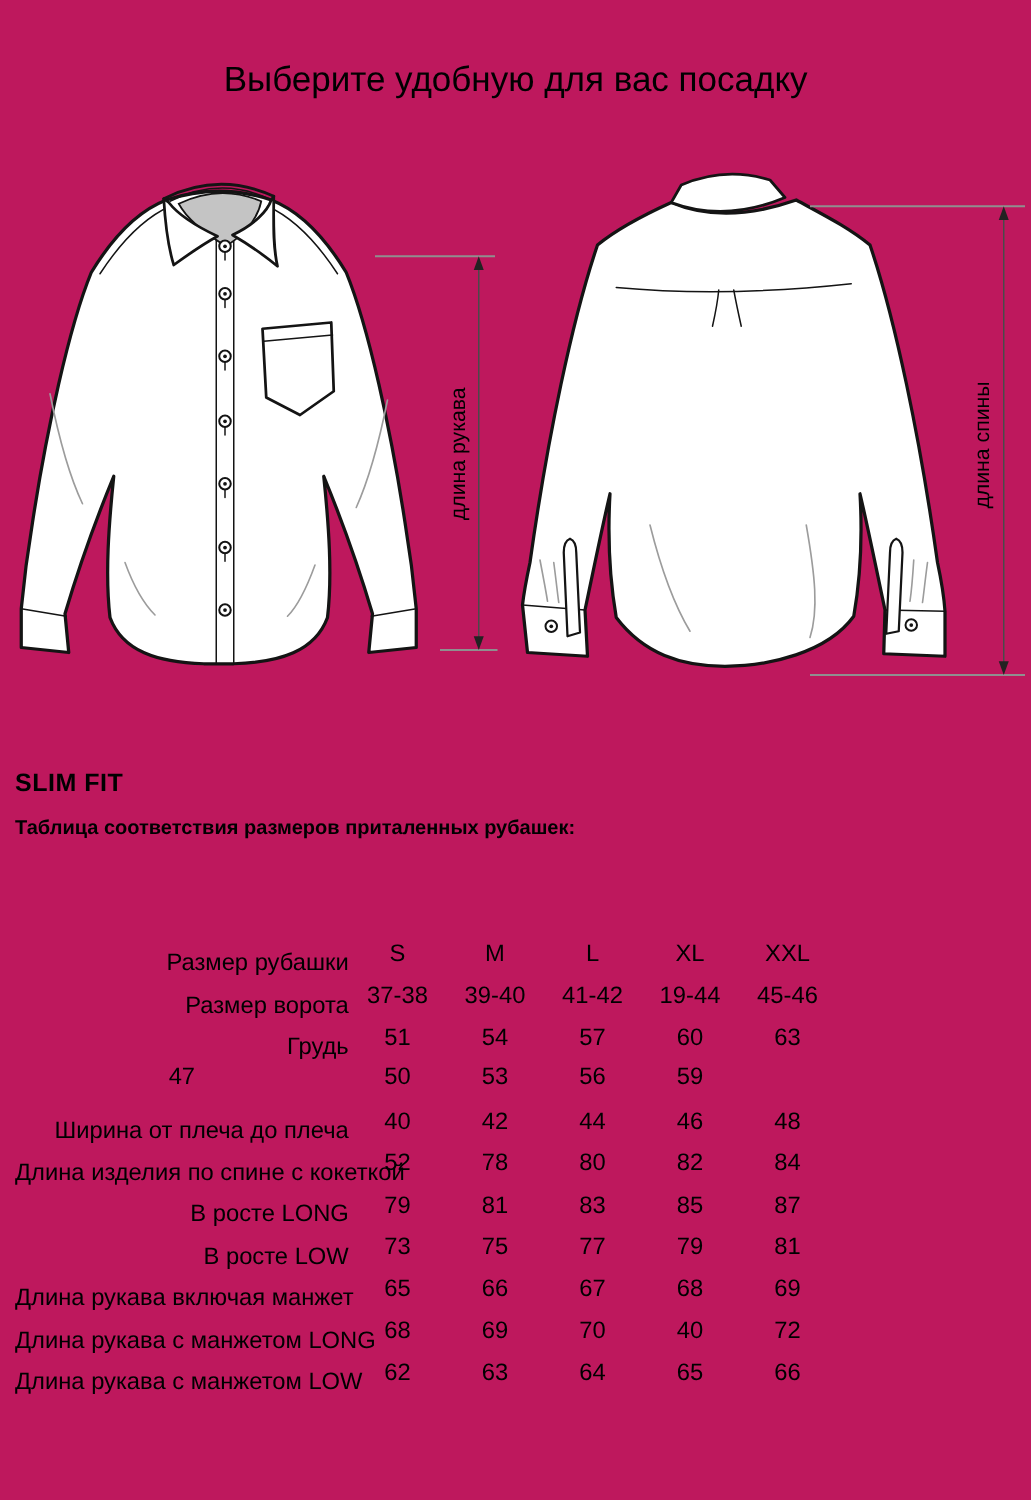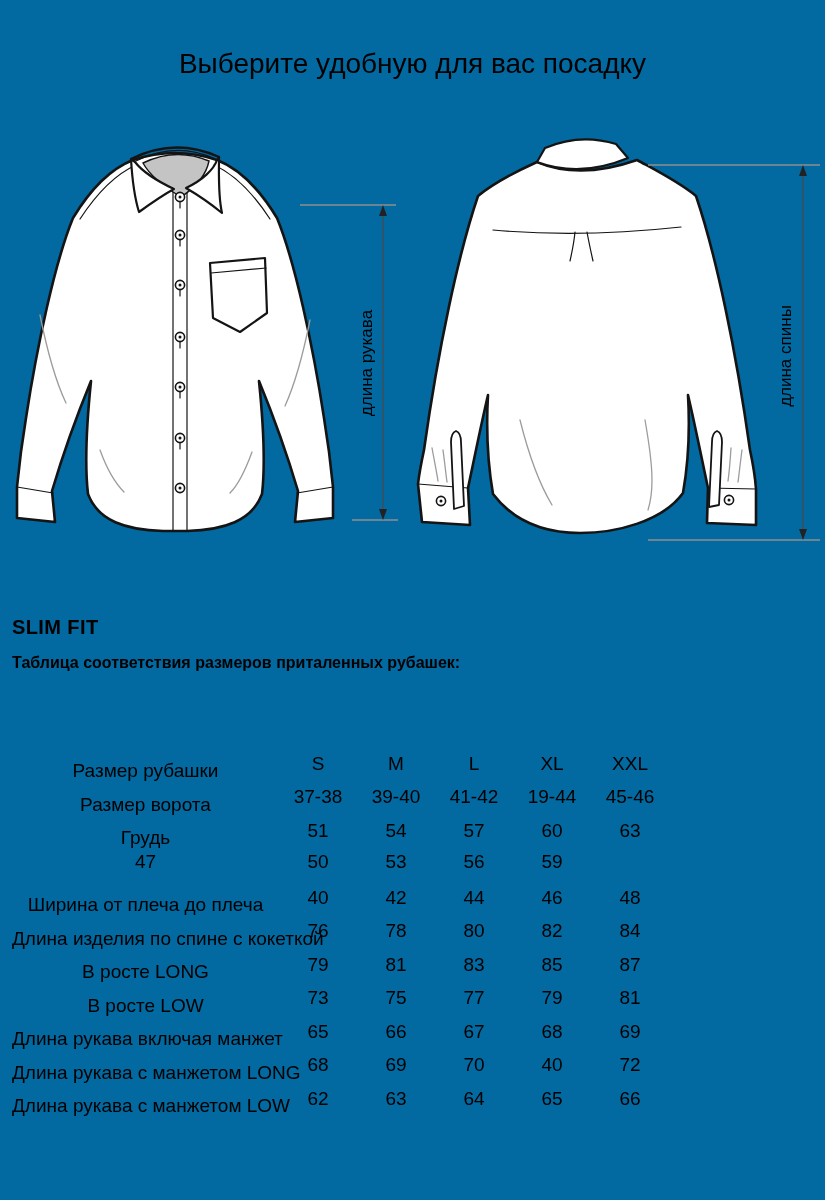--- a/index.html
+++ b/index.html
@@ -1,18 +1,18 @@
 <!DOCTYPE html>
 <html><head>
 <meta charset="utf-8">
 <style>
   * { margin:0; padding:0; box-sizing:border-box; }
   html,body { background:#ffffff; }
   body { font-family:"Liberation Sans", sans-serif; color:#000; }
-  .page { position:relative; width:825px; height:1200px; background:#0369a1; overflow:hidden; }
+  .page { position:relative; width:825px; height:1200px; background:#be185d; overflow:hidden; }
 
   .title {
     position:absolute; top:48px; left:0; width:825px;
     text-align:center; font-size:28px; font-weight:400; color:#000;
   }
 
   .diagram { position:absolute; top:120px; left:0; }
 
   .outline  { fill:#ffffff; stroke:#141414; stroke-width:2.6; stroke-linejoin:round; stroke-linecap:round; }
   .thin     { fill:none; stroke:#141414; stroke-width:1.2; stroke-linecap:round; }
@@ -35,21 +35,21 @@
     font-size:16px; font-weight:700;
   }
 
   .size-table { position:absolute; top:745px; left:12px; width:708px; }
   .trow {
     display:grid;
     grid-template-columns:267px 78px 78px 78px 78px 78px;
     height:33.5px; align-items:center;
     font-size:19px;
   }
-  .tlabel { text-align:center; white-space:nowrap;margin-top:15px; }
+  .tlabel { text-align:right; white-space:nowrap;margin-top:15px; }
   .tcell  { text-align:center; }
 </style>
 </head>
 <body>
 
 <div class="page">
 
   <h1 class="title">Выберите удобную для вас посадку</h1>
 
   <svg class="diagram" width="825" height="440" viewBox="0 0 825 440" xmlns="http://www.w3.org/2000/svg">
@@ -247,21 +247,21 @@
       <div class="tlabel">Ширина от плеча до плеча</div>
       <div class="tcell">40</div>
       <div class="tcell">42</div>
       <div class="tcell">44</div>
       <div class="tcell">46</div>
       <div class="tcell">48</div>
     </div>
 
     <div class="trow">
       <div class="tlabel">Длина изделия по спине с кокеткой</div>
-      <div class="tcell">76</div>
+      <div class="tcell">52</div>
       <div class="tcell">78</div>
       <div class="tcell">80</div>
       <div class="tcell">82</div>
       <div class="tcell">84</div>
     </div>
 
     <div class="trow">
       <div class="tlabel">В росте LONG</div>
       <div class="tcell">79</div>
       <div class="tcell">81</div>

